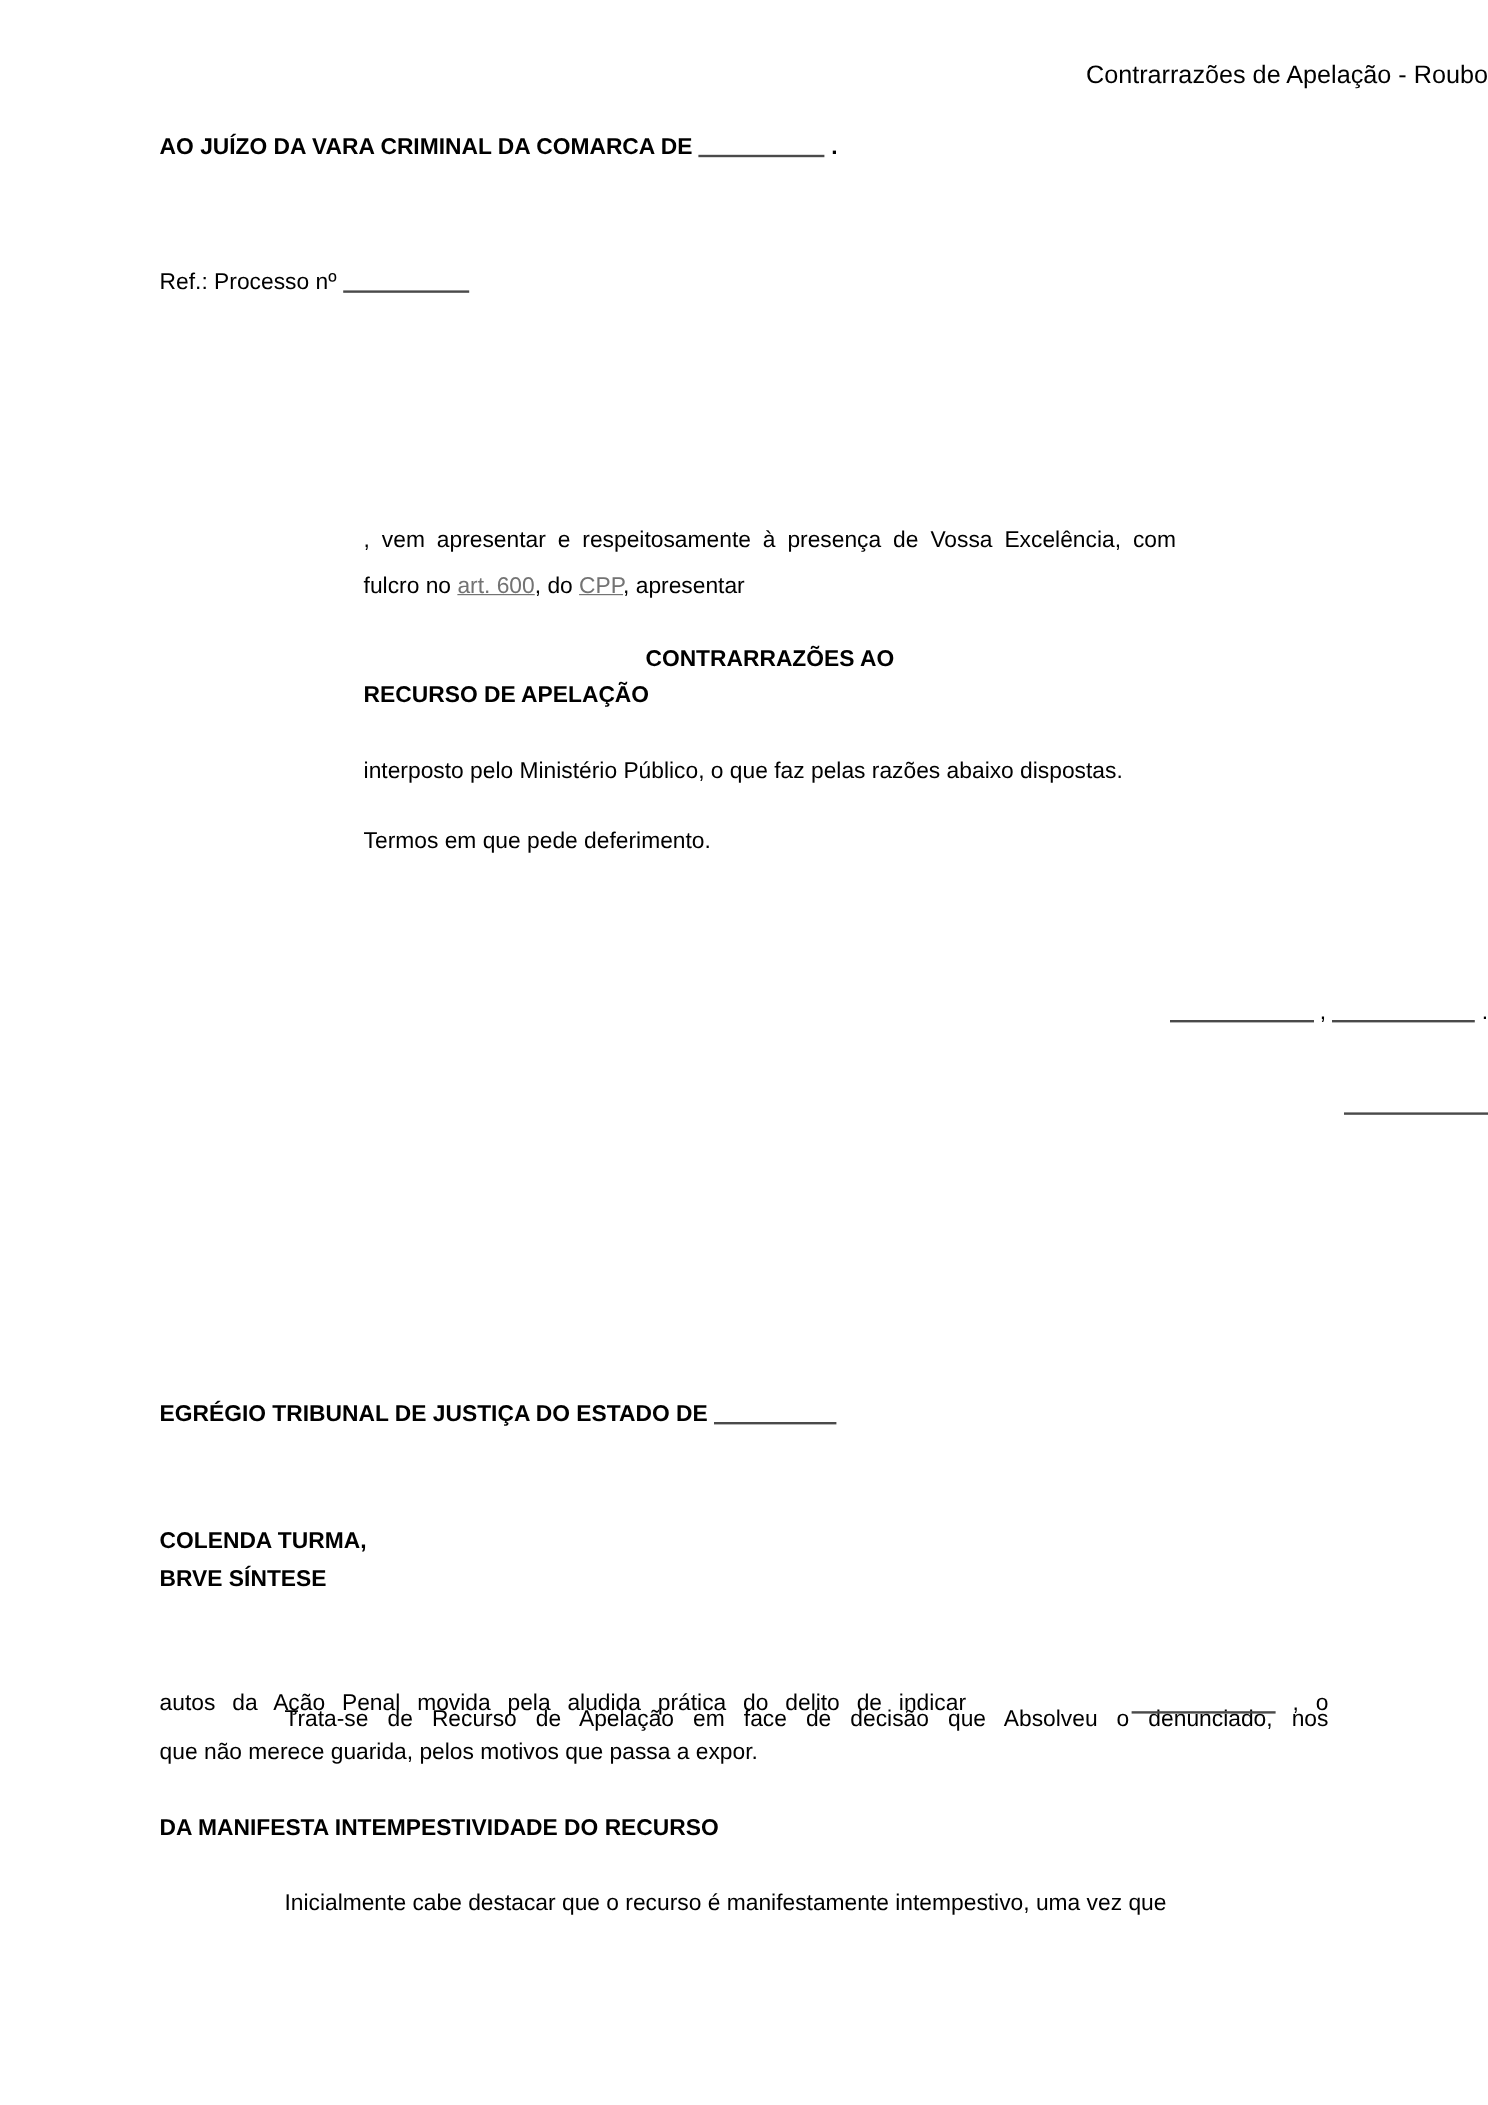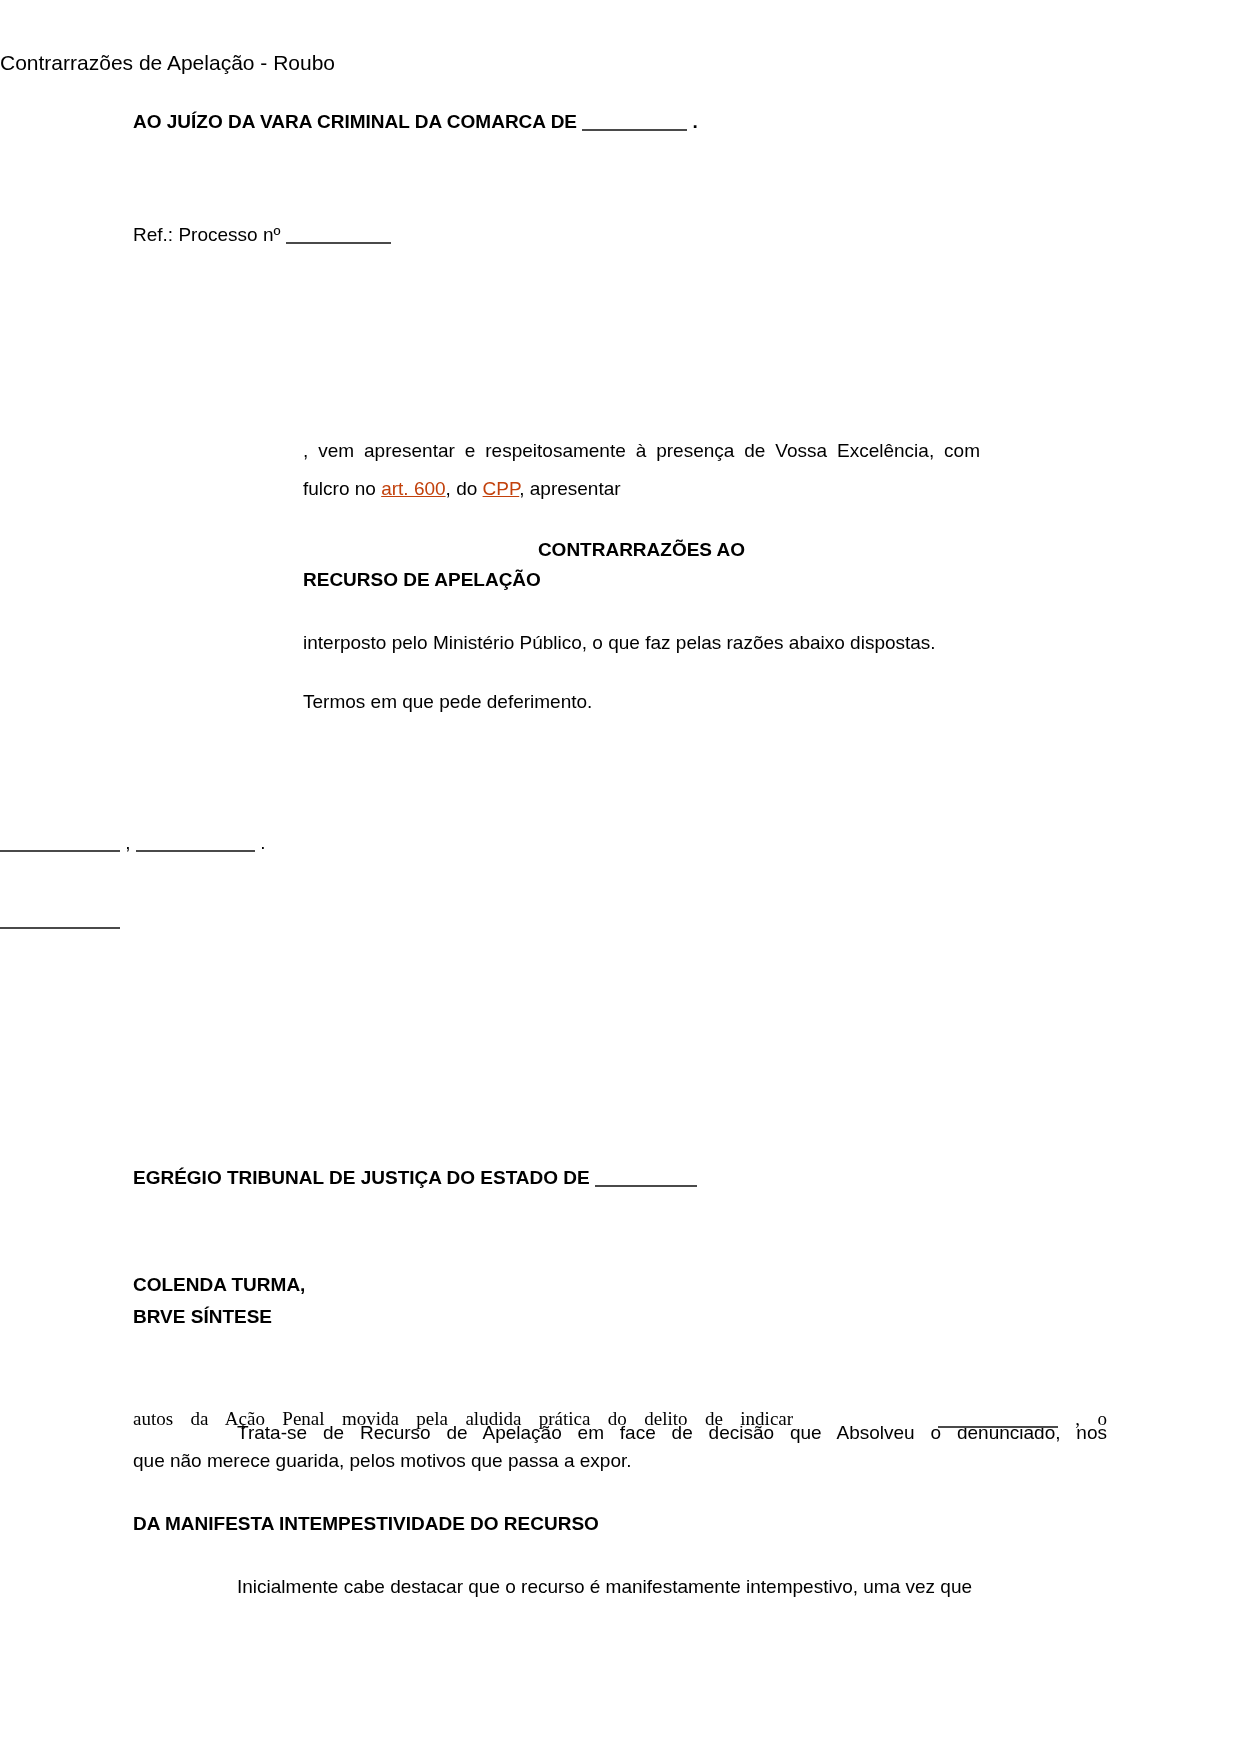--- a/index.html
+++ b/index.html
@@ -12,21 +12,21 @@
     width: 1240px;
     height: 1754px;
     background: #ffffff;
     font-family: "Liberation Sans", "DejaVu Sans", sans-serif;
     font-size: 19px;
     color: #000000;
     overflow: hidden;
   }
   .abs { position: absolute; line-height: 26px; }
   .bold { font-weight: bold; }
-  .center { text-align: left; left: 0; width: 1240px; }
+  .center { text-align: right; left: 0; width: 1240px; }
   .doc-title { font-size: 21px; }
   .indent-block { left: 303px; width: 677px; }
   .left-margin { left: 133px; }
   .justify-full { text-align: justify; text-align-last: justify; }
   .full-width { width: 974px; }
   .first-indent { text-indent: 104px; }
   .blank {
     display: inline-block;
     height: 1em;
     border-bottom: 2px solid #4a4a4a;
@@ -34,21 +34,21 @@
     top: 3px;
   }
   .w75  { width: 75px; }
   .w102 { width: 102px; }
   .w105 { width: 105px; }
   .w115 { width: 115px; }
   .w119 { width: 119px; }
   .w120 { width: 120px; }
   .gap-spacer { display: inline-block; width: 110px; }
   a.doc-link {
-    color: #c2410c;
+    color: #737373;
     text-decoration: underline;
     cursor: pointer;
   }
 </style>
 </head>
 <body>
 
 <div class="page">
 
   <div class="abs center doc-title" style="top:50px;">Contrarrazões de Apelação - Roubo</div>
@@ -95,21 +95,21 @@
     <span>EGRÉGIO TRIBUNAL DE JUSTIÇA DO ESTADO DE</span>
     <span class="blank w102"></span>
   </div>
 
   <div class="abs left-margin bold" style="top:1272px;">COLENDA TURMA,</div>
 
   <div class="abs left-margin bold" style="top:1304px;">BRVE SÍNTESE</div>
 
   <div class="abs left-margin full-width justify-full first-indent" style="top:1420px;">Trata-se de Recurso de Apelação em face de decisão que Absolveu o denunciado, nos</div>
 
-  <div class="abs left-margin full-width justify-full" style="top:1404px;font-family:Liberation Serif, serif;">
+  <div class="abs left-margin full-width justify-full" style="top:1404px;">
     <span>autos da Ação Penal movida pela aludida prática do delito de indicar</span>
     <span class="gap-spacer"></span>
     <span class="blank w120"></span>
     <span>, o</span>
   </div>
 
   <div class="abs left-margin full-width" style="top:1448px;">que não merece guarida, pelos motivos que passa a expor.</div>
 
   <div class="abs left-margin bold" style="top:1511px;">DA MANIFESTA INTEMPESTIVIDADE DO RECURSO</div>
 

